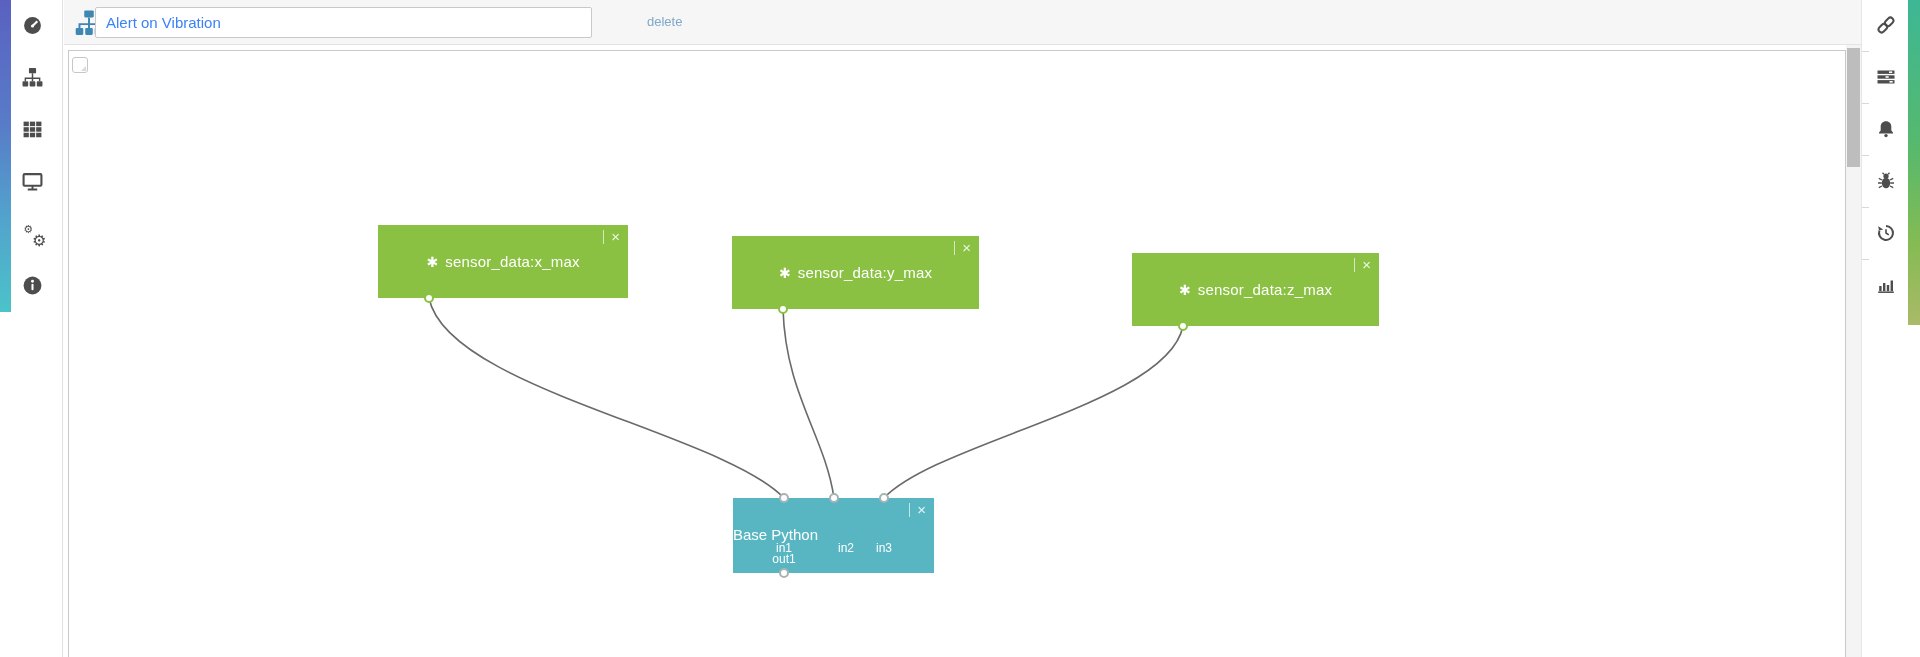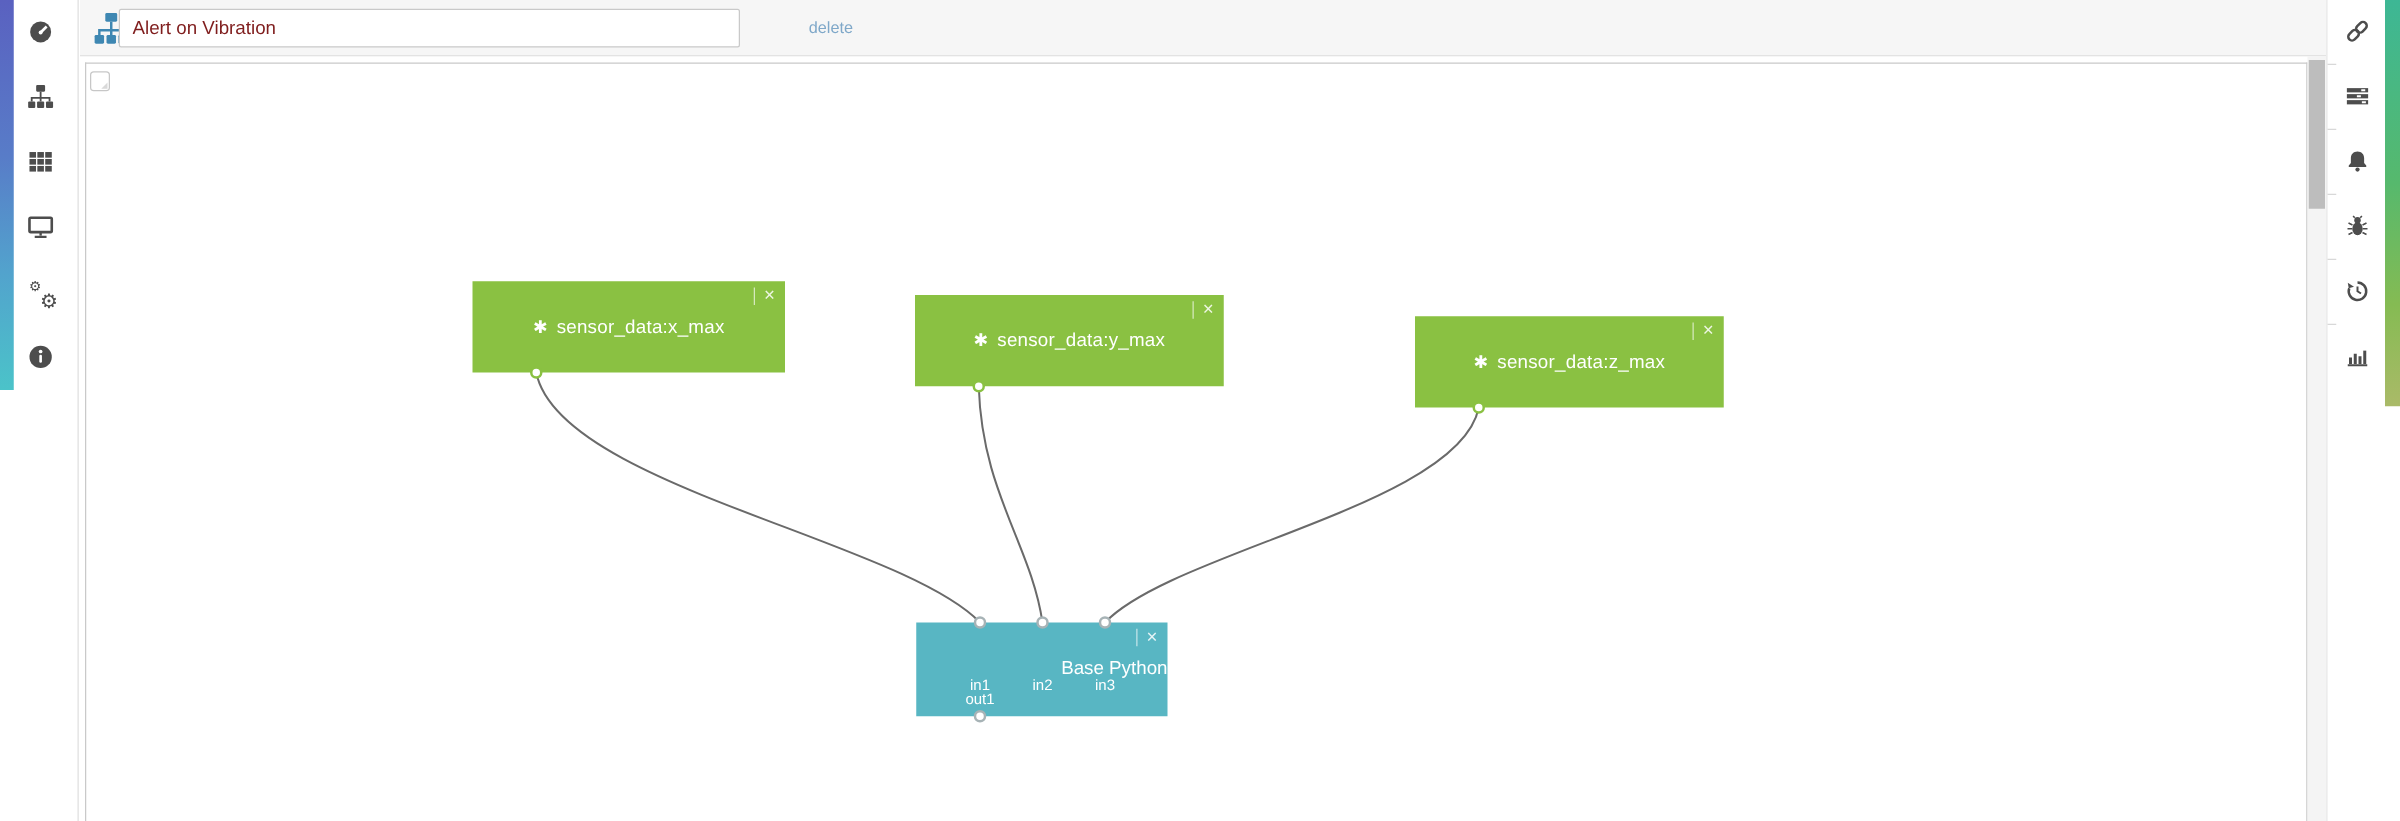--- a/index.html
+++ b/index.html
@@ -18,40 +18,40 @@
   .right-rail { position:absolute; left:1861px; top:0; width:59px; height:657px; background:#fff; border-left:1px solid #e6e6e6; z-index:5; }
   .right-strip { position:absolute; right:0; top:0; width:12px; height:325px;
     background:linear-gradient(180deg, var(--rstrip-a) 0%, var(--rstrip-b) 45%, var(--rstrip-c) 75%, var(--rstrip-d) 100%); }
   .right-rail .rail-item { left:4px; }
   .rail-tick { position:absolute; left:0; width:7px; height:1px; background:#d8d8d8; }
 
   
   .header { position:absolute; left:64px; top:0; width:1797px; height:45px; background:#f6f6f6; border-bottom:1px solid #e3e3e3; z-index:4; }
   .flow-icon { position:absolute; left:11px; top:9px; width:28px; height:28px; color:var(--flow-icon-blue); }
   .flow-name-input { position:absolute; left:31px; top:7px; width:497px; height:31px; border:1px solid #c9c9c9; border-radius:2px;
-    background:#fff; font-family:"Liberation Sans", sans-serif; font-size:15px; color:#7f1d1d; padding:0 10px; outline:none; }
+    background:#fff; font-family:"Liberation Sans", sans-serif; font-size:15px; color:#3b82f6; padding:0 10px; outline:none; }
   .delete-link { position:absolute; left:541px; top:14px; font-size:13px; color:var(--delete-blue); text-decoration:none; cursor:pointer;margin-left:42px; }
 
   
   .canvas { position:absolute; left:68px; top:50px; width:1778px; height:607px; background:#fff;
     border:1px solid #c9c9c9; border-bottom:none; z-index:3; }
   .canvas-select { position:absolute; left:3px; top:6px; width:16px; height:16px; border:1px solid #c7c7c7; border-radius:3px; background:#fff; cursor:pointer; }
   .canvas-select::after { content:""; position:absolute; right:1px; bottom:1px; width:0; height:0;
     border-left:5px solid transparent; border-bottom:5px solid #d9d9d9; }
   .wires { position:absolute; left:0; top:0; width:1778px; height:607px; pointer-events:none; }
   .wires path { stroke:var(--wire); stroke-width:1.6; fill:none; }
 
   .node { position:absolute; color:#fff; cursor:move; }
   .node.source { background:var(--source-green); display:flex; align-items:center; justify-content:center; }
   .node.function { background:var(--function-teal); }
   .node-label { font-size:15px; letter-spacing:0.2px; white-space:nowrap; }
   .node-icon { font-family:"DejaVu Sans", sans-serif; font-size:14px; margin-right:7px; }
   .node-close { position:absolute; top:5px; right:8px; font-size:15px; line-height:14px; color:rgba(255,255,255,0.85);
     border-left:1px solid rgba(255,255,255,0.65); padding-left:7px; cursor:pointer; }
-  .fn-title { position:absolute; left:0; right:0; top:28px; text-align:right; font-size:15px; }
+  .fn-title { position:absolute; left:0; right:0; top:28px; text-align:left; font-size:15px; }
   .port-label { position:absolute; font-size:12px; color:#fff; transform:translateX(-50%); white-space:nowrap; }
   .port-label.in { top:4px;margin-top:39px; }
   .port-label.out { bottom:7px; }
   .port { position:absolute; width:10px; height:10px; border-radius:50%; background:#fff; border:2px solid #a7b3b6;
     transform:translate(-50%,-50%); z-index:6; }
   .port.green { border-color:var(--source-green); }
 
   
   .scrollbar { position:absolute; left:1846px; top:45px; width:15px; height:612px; background:#f4f4f4; z-index:4; }
   .scroll-thumb { position:absolute; left:1px; top:3px; width:13px; height:119px; background:#bdbdbd; cursor:pointer; }
@@ -162,21 +162,21 @@
         <div class="node source" style="left: 1063px; top: 202px; width: 247px; height: 73px;">
           <span class="node-label"><span class="node-icon">✱</span>sensor_data:z_max</span>
           <span class="node-close">×</span>
           <div class="port green" style="left: 51px; top: 73px;"></div>
         </div>
         <div class="node function" style="left: 664px; top: 447px; width: 201px; height: 75px;">
           <div class="fn-title">Base Python</div>
           <span class="node-close">×</span>
           <span class="port-label in" style="left: 51px;">in1</span>
           <div class="port" style="left: 51px; top: 0px;"></div>
-          <span class="port-label in" style="left: 101px;">in2</span>
+          <span class="port-label in" style="left: 113px;">in2</span>
           <div class="port" style="left: 101px; top: 0px;"></div>
           <span class="port-label in" style="left: 151px;">in3</span>
           <div class="port" style="left: 151px; top: 0px;"></div>
           <span class="port-label out" style="left: 51px;">out1</span>
           <div class="port" style="left: 51px; top: 75px;"></div>
         </div>
       </div>
   </div>
 
   <div class="scrollbar">

